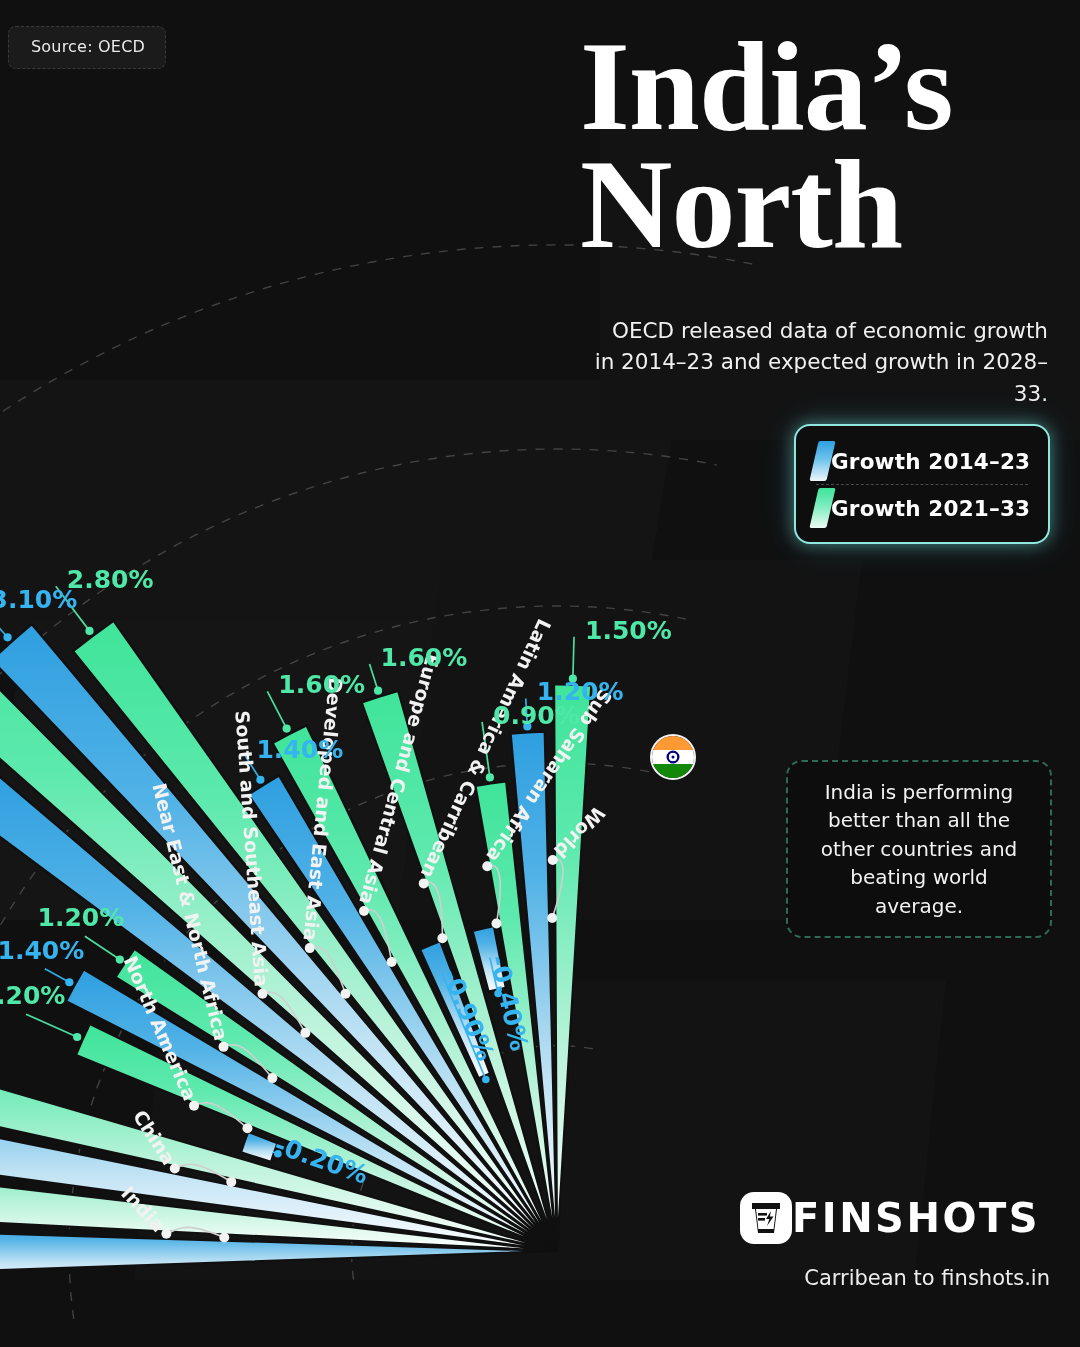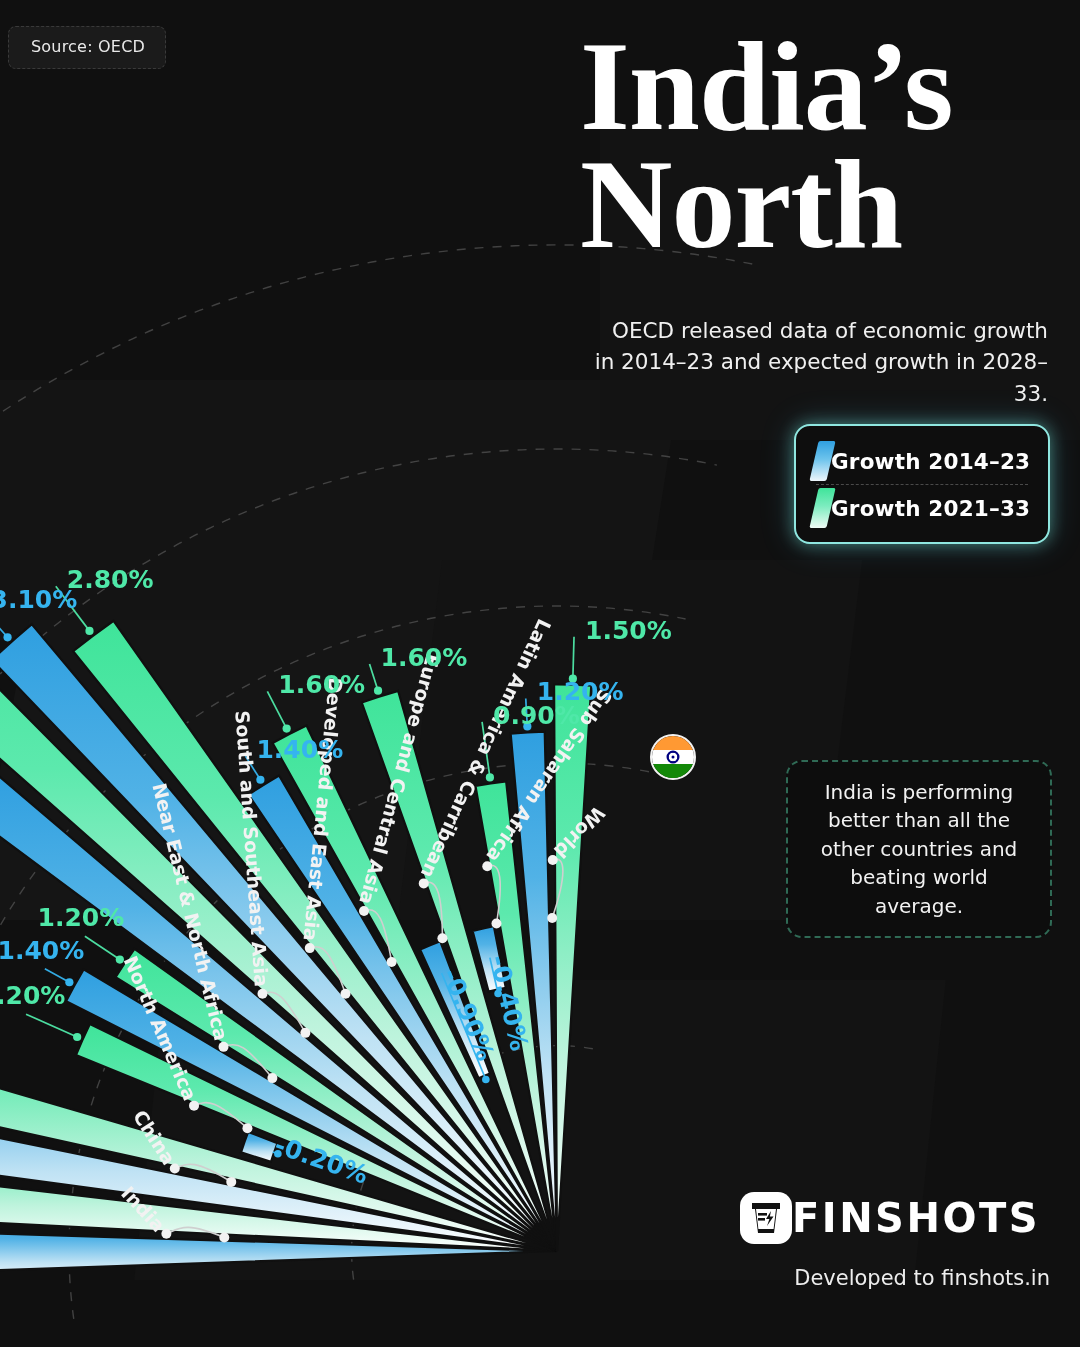--- a/index.html
+++ b/index.html
@@ -301,15 +301,15 @@
       <svg width="34" height="36" viewBox="0 0 34 36">
         <path d="M3 3 h28 v6 h-3 l-3 24 h-16 l-3 -24 h-3 z" fill="#111"></path>
         <path d="M7 9 h20 l-2.4 20 h-15.2 z" fill="#fff"></path>
         <rect x="9" y="13" width="9" height="2.6" fill="#111"></rect>
         <rect x="9" y="18" width="7" height="2.6" fill="#111"></rect>
         <path d="M22 11 l-5 8 h3.4 l-2.4 7 l6.5 -9.4 h-3.6 z" fill="#111"></path>
       </svg>
     </span>
     <span id="brand-name">FINSHOTS</span>
   </div>
-  <div id="subscribe">Developed to finshots.in</div>
+  <div id="subscribe">Carribean to finshots.in</div>
 
 </div>
 
 </body></html>

